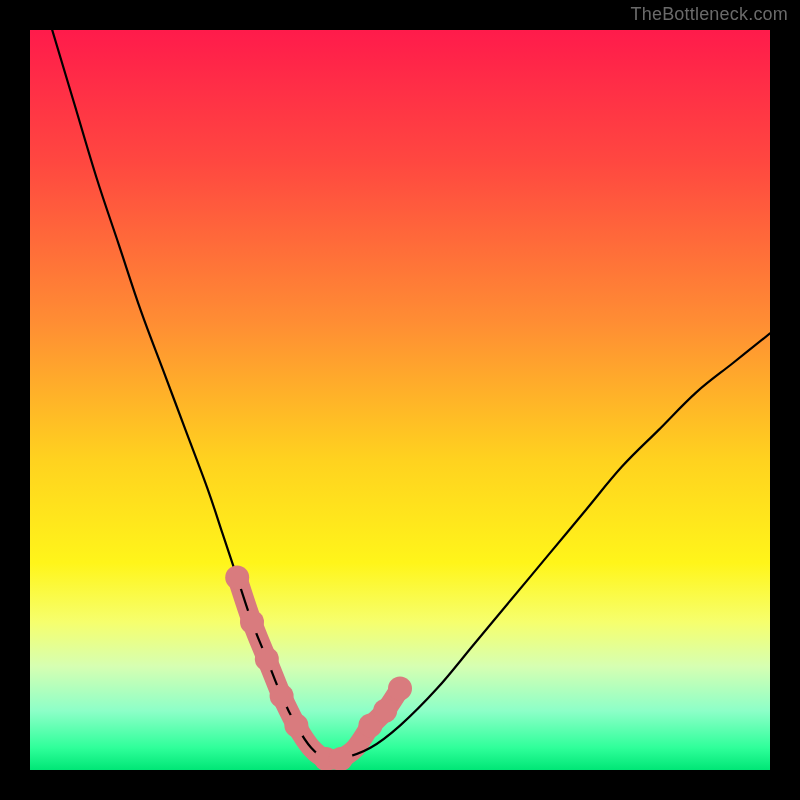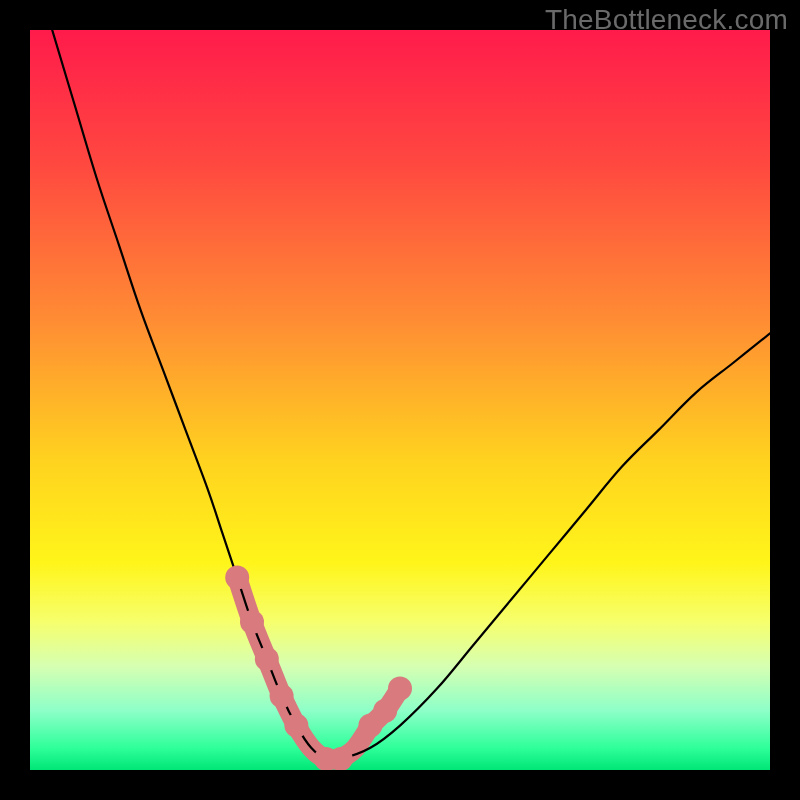--- a/index.html
+++ b/index.html
@@ -21,21 +21,21 @@
     left: 30px;
     top: 30px;
     width: 740px;
     height: 740px;
   }
   .watermark {
     position: absolute;
     top: 4px;
     right: 12px;
     color: #6a6a6a;
-    font-size: 28px;
+    font-size: 18px;
     font-weight: 400;
     letter-spacing: 0.2px;
     z-index: 20;
   }
   svg {
     position: absolute;
     inset: 0;
   }
 </style>
 </head>

